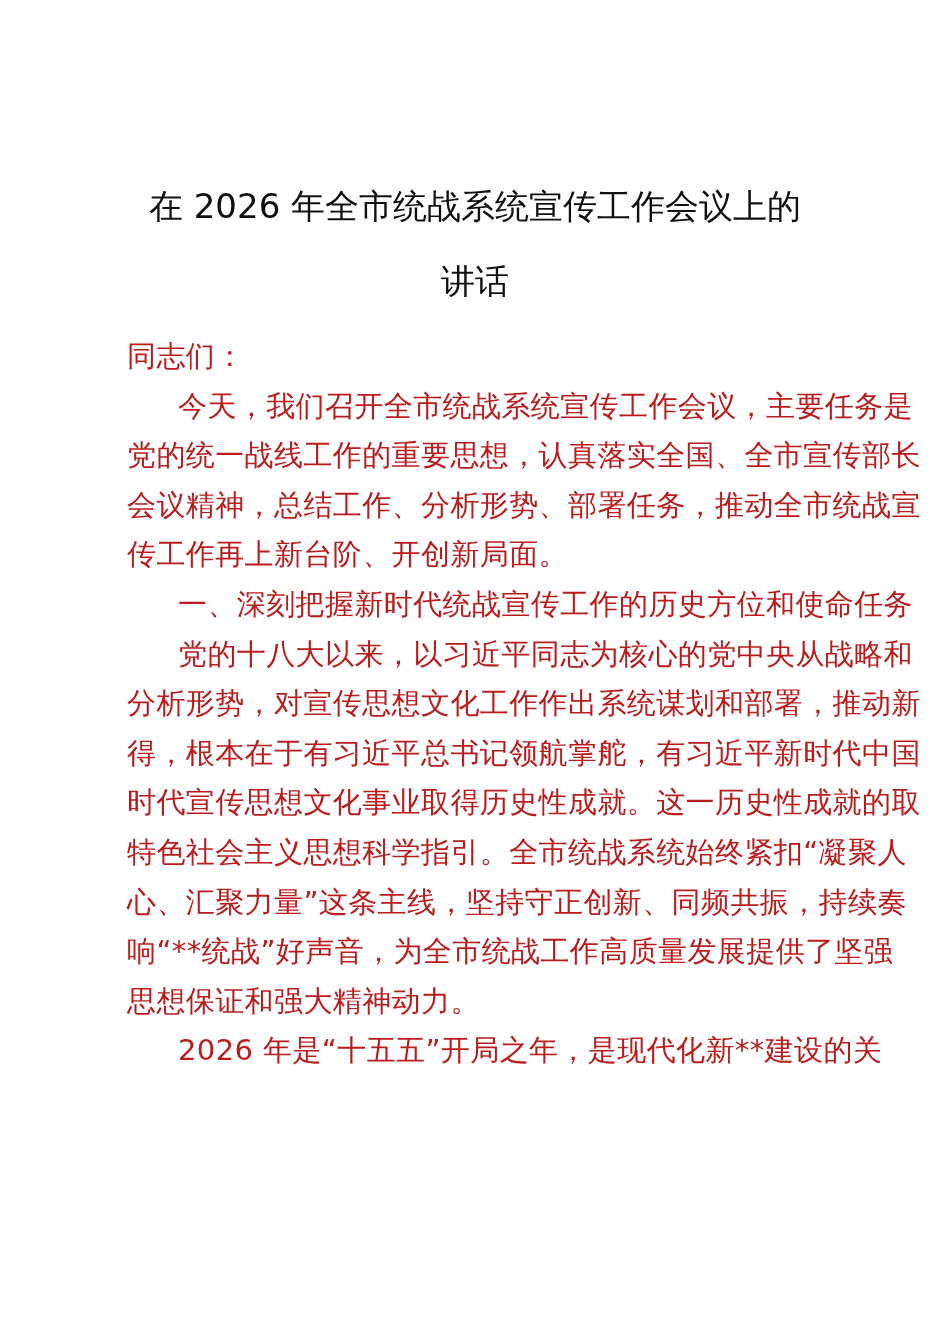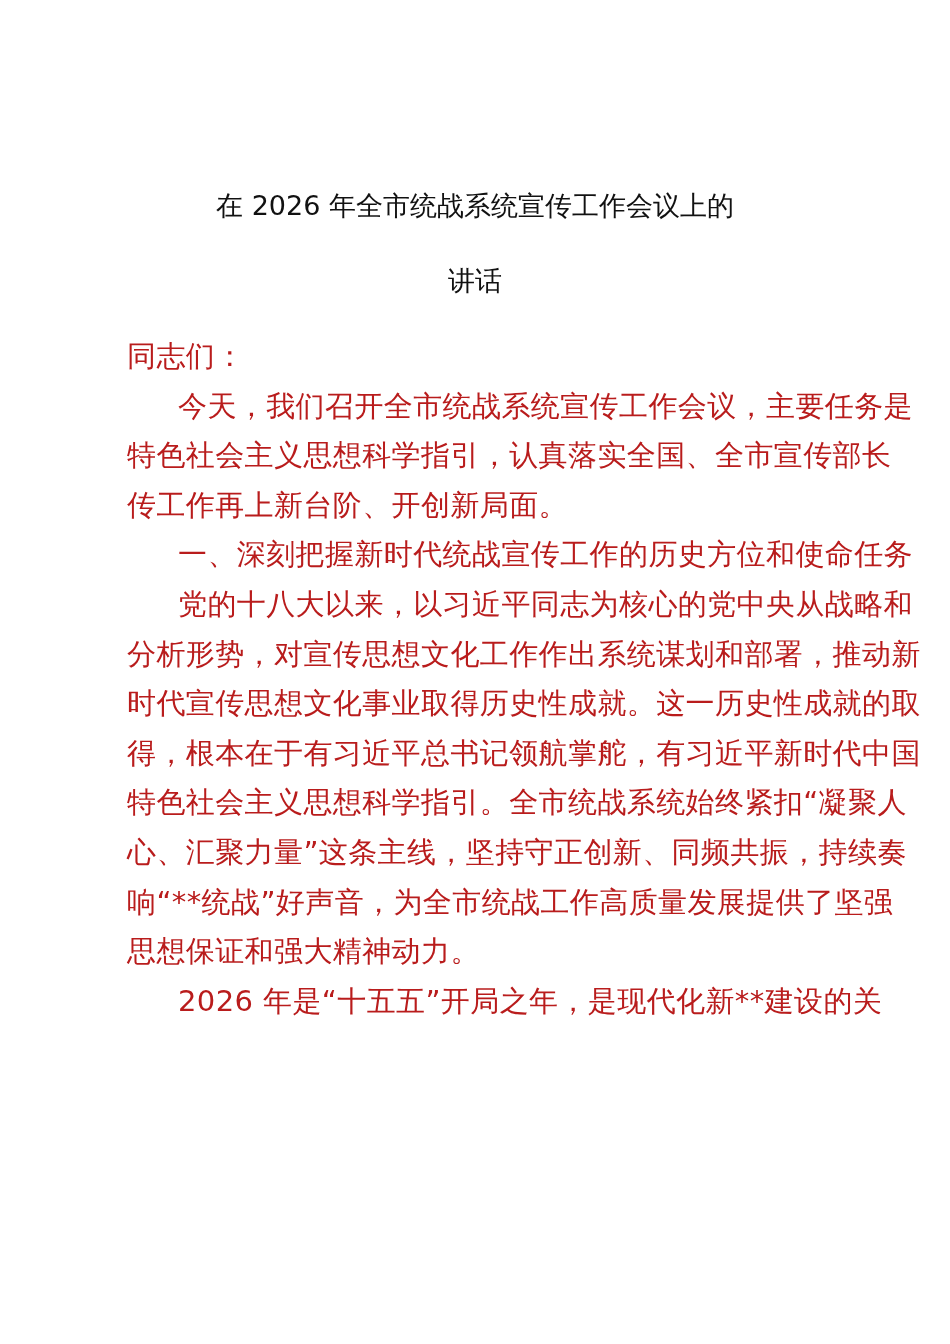--- a/index.html
+++ b/index.html
@@ -1,43 +1,44 @@
 <!DOCTYPE html>
 <html><head>
 <meta charset="utf-8">
 <style>
   html, body { margin: 0; padding: 0; background: #ffffff; }
   body { width: 950px; height: 1344px; position: relative; overflow: hidden;
          font-family: "DejaVu Sans", sans-serif; color: #111111; }
   .page { position: absolute; left: 0; top: 0; width: 950px; height: 1344px; background: #ffffff; }
   .title { position: absolute; left: 0; width: 950px; text-align: center;
-           font-size: 27px; line-height: 40px; white-space: nowrap; color: #111; }
+           font-size: 34px; line-height: 40px; white-space: nowrap; color: #111; }
   .title.l1 { top: 186px; }
   .title.l2 { top: 261px; text-align: center; }
   .body { position: absolute; left: 127px; top: 336px; width: 720px; }
   .line { height: 49.6px; line-height: 40px; font-size: 29px; white-space: nowrap;
           letter-spacing: 0.4px; color: #b91c1c; }
   .indent { padding-left: 51px; }
 </style>
 </head>
 <body>
 
 <div class="page">
   <div class="title l1">在 2026 年全市统战系统宣传工作会议上的</div>
   <div class="title l2">讲话</div>
 
   <div class="body">
     <div class="line">同志们：</div>
     <div class="line indent">今天，我们召开全市统战系统宣传工作会议，主要任务是</div>
-    <div class="line">特色社会主义思想科学指引，认真落实全国、全市宣传部长</div>
+    <div class="line">党的统一战线工作的重要思想，认真落实全国、全市宣传部长</div>
+    <div class="line">会议精神，总结工作、分析形势、部署任务，推动全市统战宣</div>
     <div class="line">传工作再上新台阶、开创新局面。</div>
     <div class="line indent">一、深刻把握新时代统战宣传工作的历史方位和使命任务</div>
     <div class="line indent">党的十八大以来，以习近平同志为核心的党中央从战略和</div>
     <div class="line">分析形势，对宣传思想文化工作作出系统谋划和部署，推动新</div>
+    <div class="line">得，根本在于有习近平总书记领航掌舵，有习近平新时代中国</div>
     <div class="line">时代宣传思想文化事业取得历史性成就。这一历史性成就的取</div>
-    <div class="line">得，根本在于有习近平总书记领航掌舵，有习近平新时代中国</div>
     <div class="line">特色社会主义思想科学指引。全市统战系统始终紧扣“凝聚人</div>
     <div class="line">心、汇聚力量”这条主线，坚持守正创新、同频共振，持续奏</div>
     <div class="line">响“**统战”好声音，为全市统战工作高质量发展提供了坚强</div>
     <div class="line">思想保证和强大精神动力。</div>
     <div class="line indent">2026 年是“十五五”开局之年，是现代化新**建设的关</div>
   </div>
 </div>
 
 </body></html>

